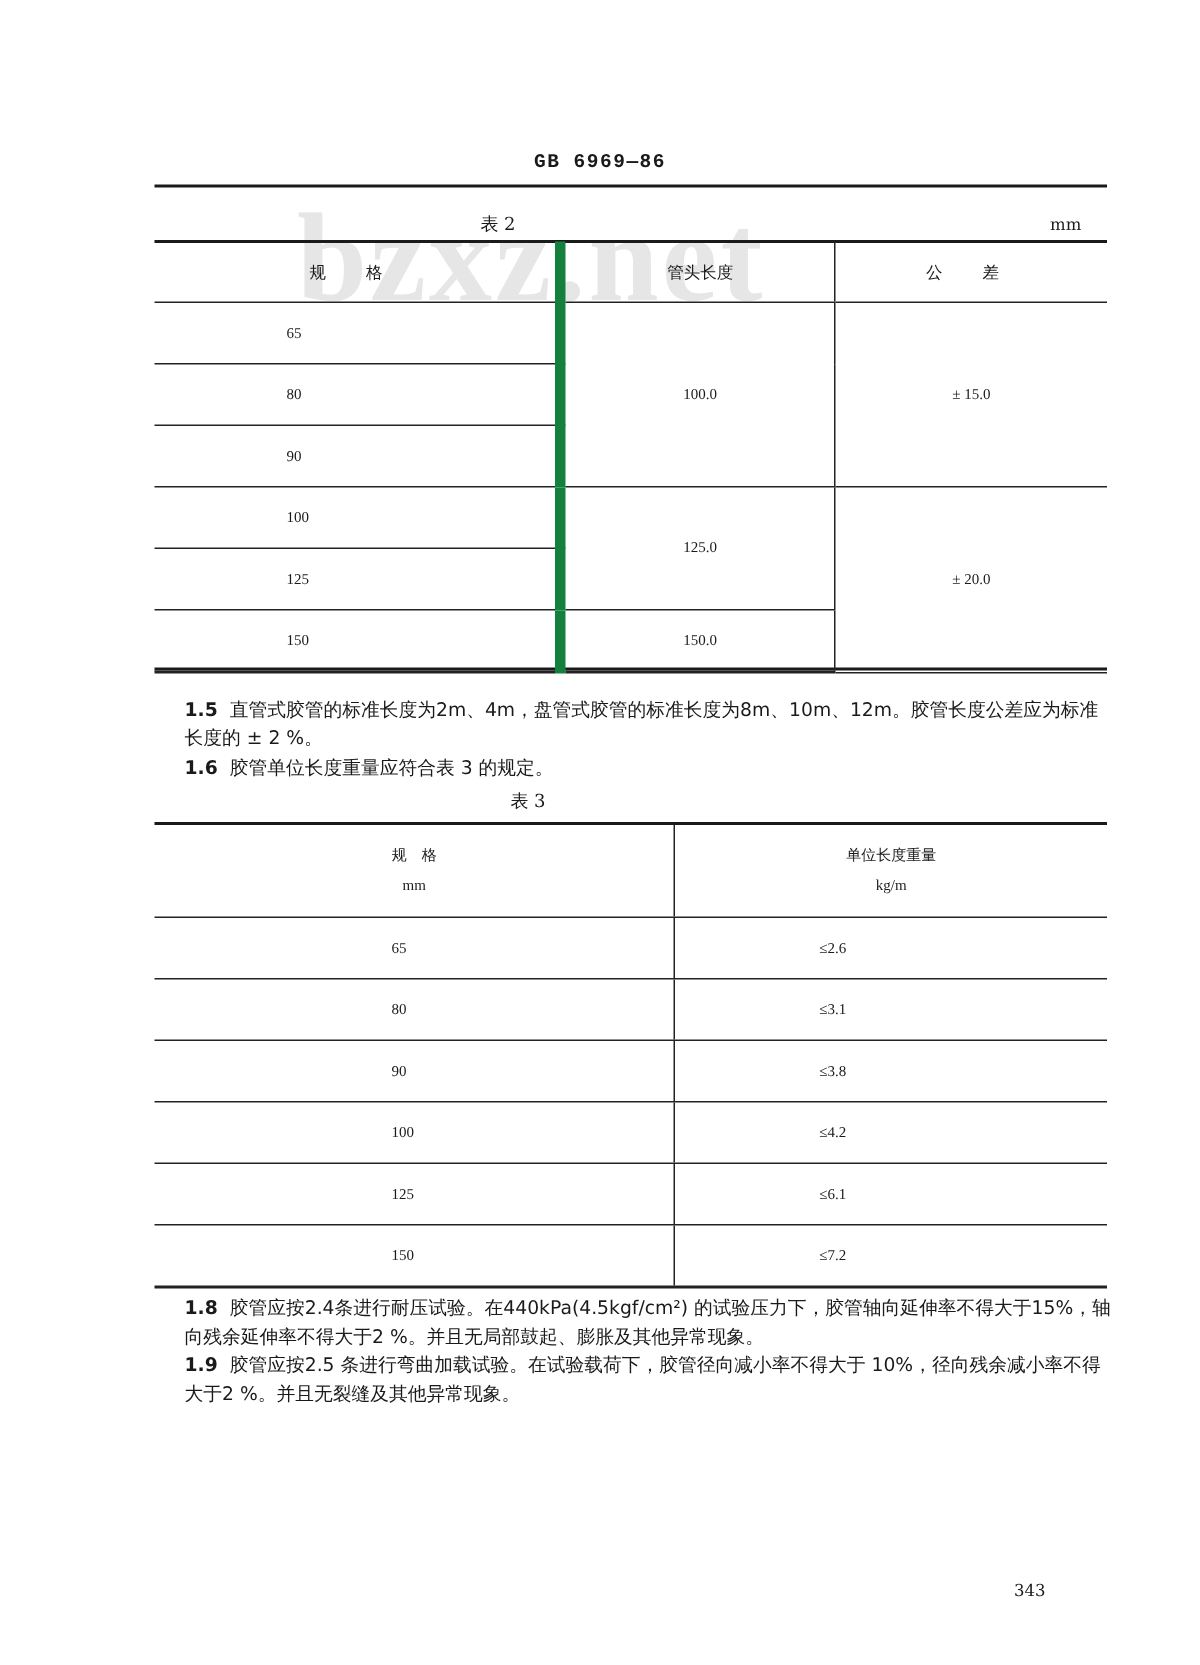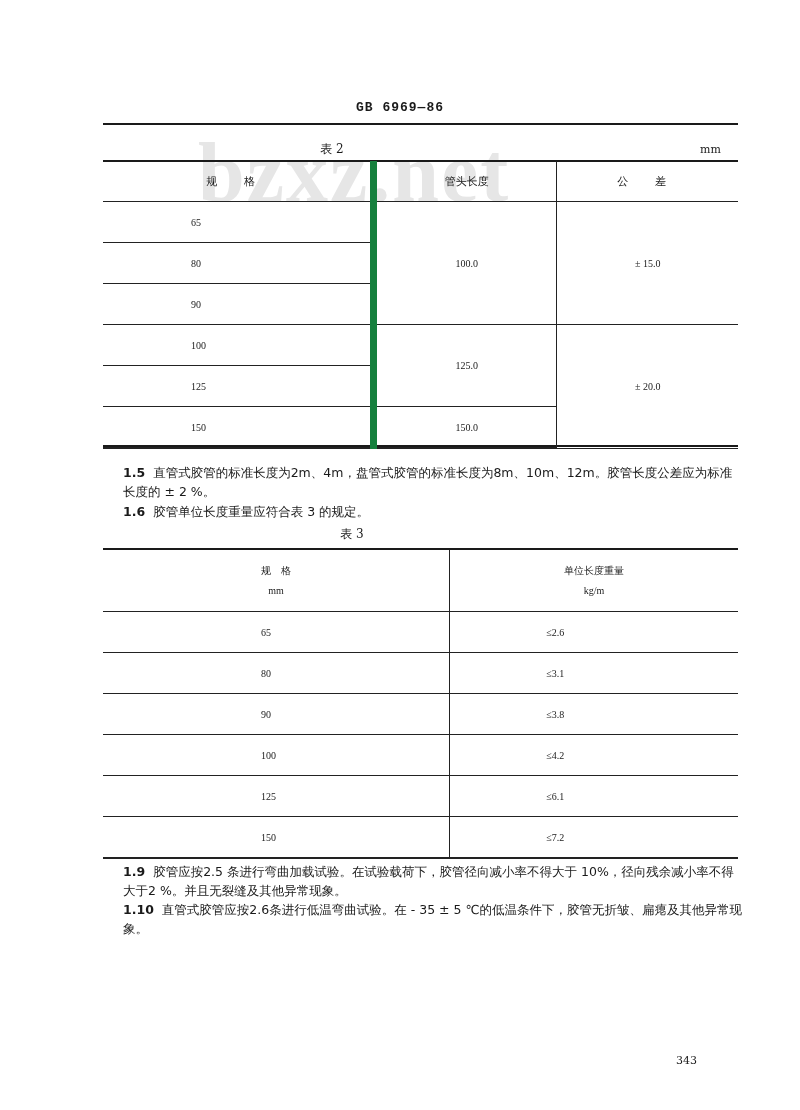--- a/index.html
+++ b/index.html
@@ -135,17 +135,17 @@
     <td class="c2 val">≤6.1</td>
   </tr>
   <tr>
     <td class="c1 spec" style="border-bottom:2px solid #222;">150</td>
     <td class="c2 val" style="border-bottom:2px solid #222;">≤7.2</td>
   </tr>
 </tbody>
   </table>
 
 <div class="abs para" style="top:862px;">
+  <p class="indent"><span class="clause-num">1.8</span><span>胶管应按2.4条进行耐压试验。在440kPa(4.5kgf/cm²) 的试验压力下，胶管轴向延伸率不得大于15%，轴向残余延伸率不得大于2 %。并且无局部鼓起、膨胀及其他异常现象。</span></p>
   <p class="indent"><span class="clause-num">1.9</span><span>胶管应按2.5 条进行弯曲加载试验。在试验载荷下，胶管径向减小率不得大于 10%，径向残余减小率不得大于2 %。并且无裂缝及其他异常现象。</span></p>
-  <p class="indent"><span class="clause-num">1.10</span><span>直管式胶管应按2.6条进行低温弯曲试验。在 - 35 ± 5 ℃的低温条件下，胶管无折皱、扁瘪及其他异常现象。</span></p>
 </div>
 
 <div class="abs page-num">343</div>
 
 </body></html>

